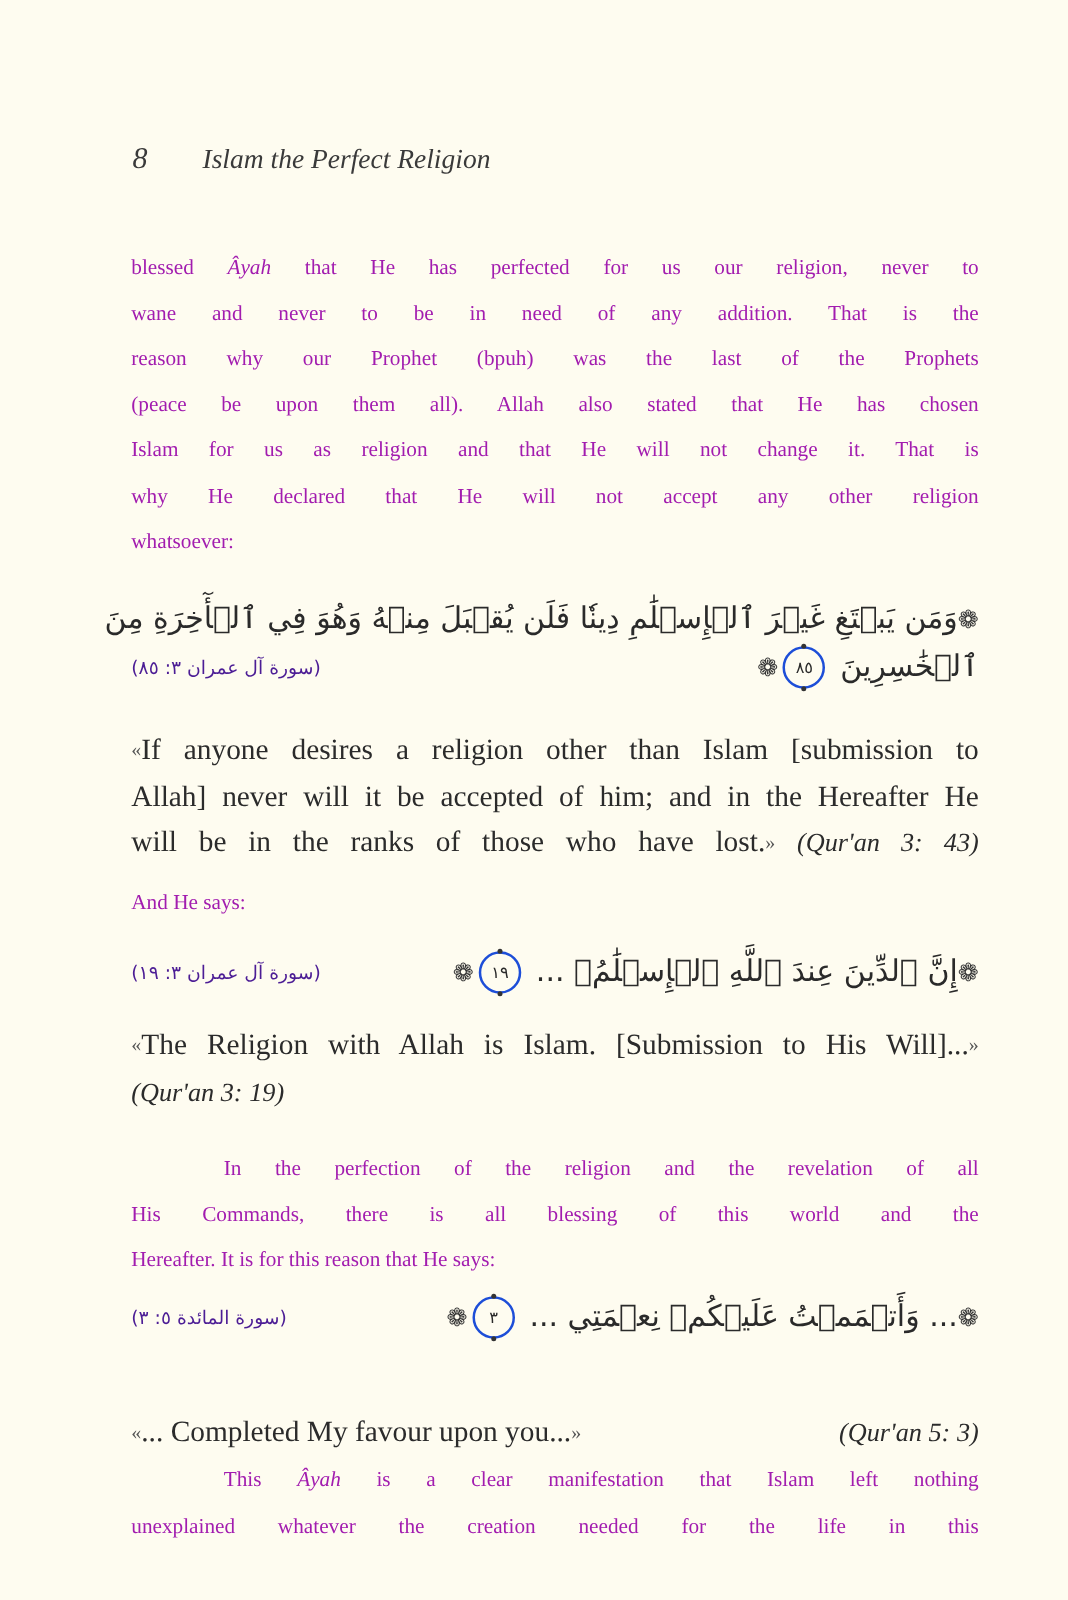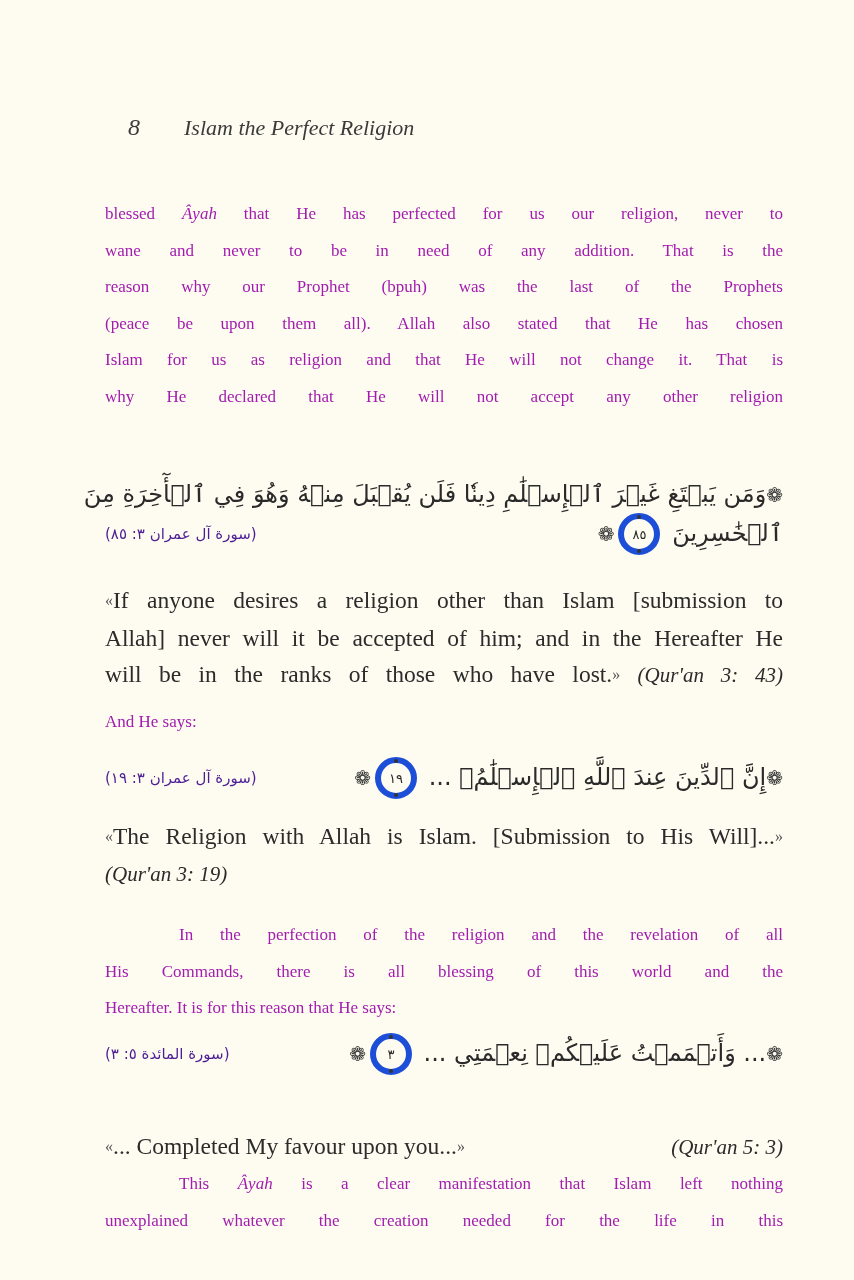--- a/index.html
+++ b/index.html
@@ -16,21 +16,21 @@
     font-family: "Liberation Serif", "DejaVu Serif", serif;
   }
   .page {
     position: absolute;
     left: 0; top: 0;
     width: 854px; height: 1280px;
   }
   .running-head {
     position: absolute;
     top: 114px;
-    left: 128px;
+    left: 106px;
     font-style: italic;
     font-size: 22px;
     color: #3a3a3a;
     white-space: nowrap;
   }
   .running-head .pnum {
     display: inline-block;
     width: 56px;
     font-size: 24px;
   }
@@ -82,21 +82,21 @@
     direction: rtl;
     white-space: nowrap;
     color: #4c1d95;
   }
   .ayah-mark {
     display: inline-flex;
     align-items: center;
     justify-content: center;
     width: 30px;
     height: 30px;
-    border: 6px solid #1d4ed8;
+    border: 2px solid #1d4ed8;
     border-radius: 50%;
     font-size: 13px;
     margin: 0 4px;
     vertical-align: middle;
     position: relative;
   }
   .ayah-mark::before, .ayah-mark::after {
     content: "";
     position: absolute;
     left: 50%;
@@ -154,20 +154,21 @@
     <span class="pnum">8</span><span>Islam the Perfect Religion</span>
   </div>
 
   <div class="body-text" style="top:196px;">
     <span class="line"><span>blessed </span><span class="em">Âyah</span><span> that He has perfected for us our religion, never to</span></span>
     <span class="line">wane and never to be in need of any addition. That is the</span>
     <span class="line">reason why our Prophet (bpuh) was the last of the Prophets</span>
     <span class="line">(peace be upon them all). Allah also stated that He has chosen</span>
     <span class="line">Islam for us as religion and that He will not change it. That is</span>
     <span class="line">why He declared that He will not accept any other religion</span>
+    <span class="line last">whatsoever:</span>
   </div>
 
   <div class="arabic-block" style="top:474px;">
     <div class="arabic-line">
       <span class="ar-verse" style="width:100%; text-align:justify; text-align-last:justify; display:block;">
         <span class="orn">❁</span><span>وَمَن يَبۡتَغِ غَيۡرَ ٱلۡإِسۡلَٰمِ دِينٗا فَلَن يُقۡبَلَ مِنۡهُ وَهُوَ فِي ٱلۡأٓخِرَةِ مِنَ</span>
       </span>
     </div>
     <div class="arabic-line">
       <span class="ar-verse">

